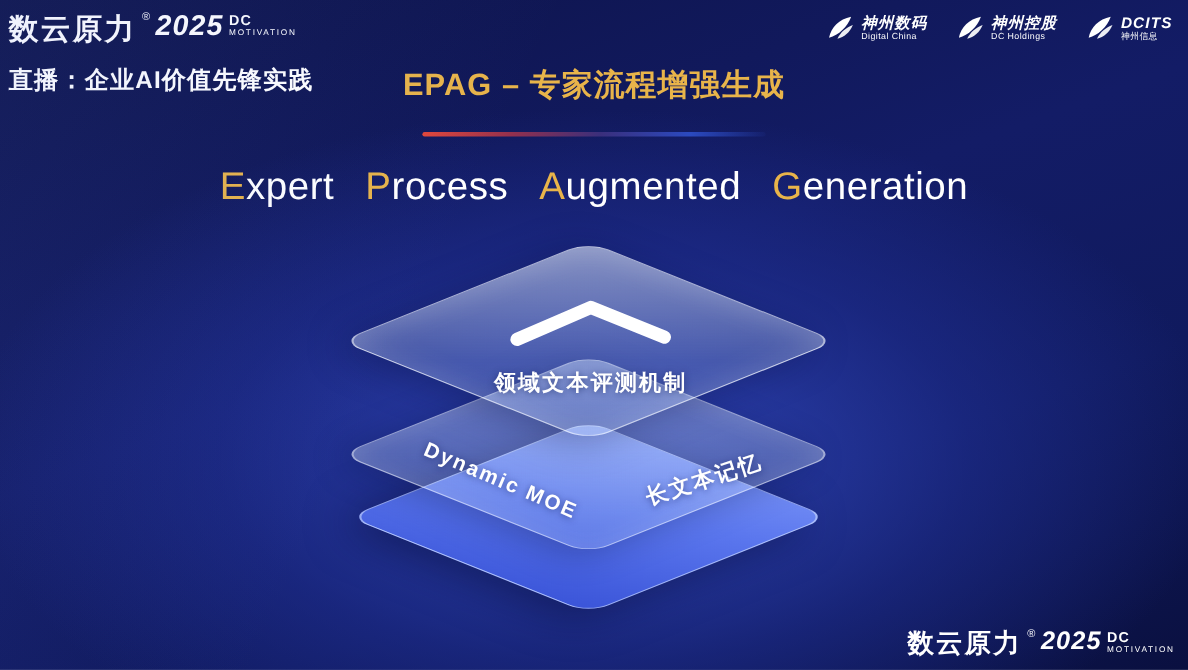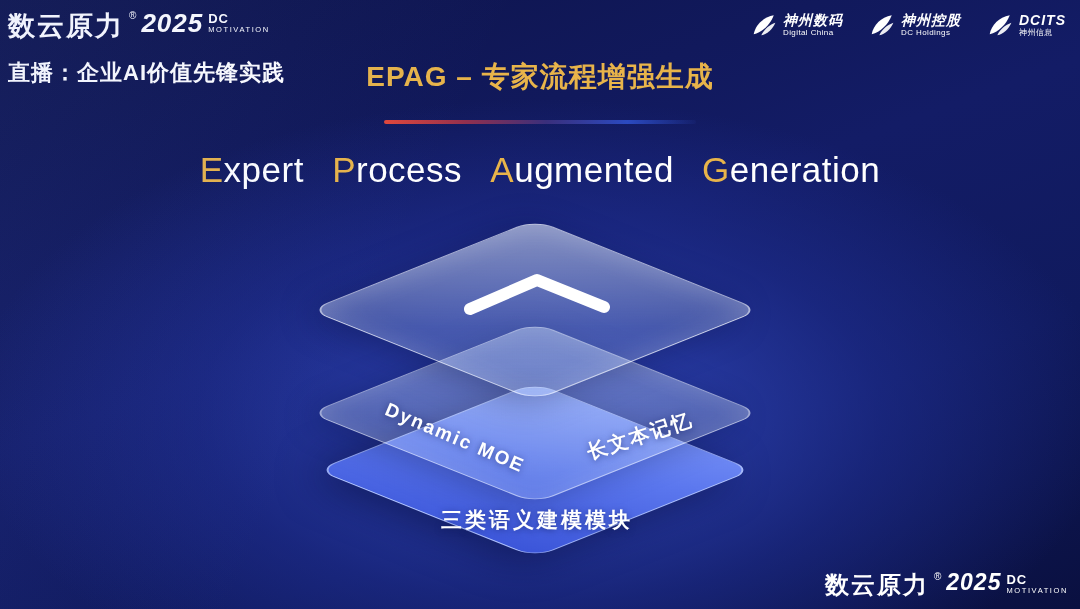--- a/index.html
+++ b/index.html
@@ -146,23 +146,23 @@
   <div class="layer layer-bottom"></div>
   <div class="layer layer-middle"></div>
   <div class="layer layer-top"></div>
 
   <div class="chevron-wrap">
     <svg width="150" height="46" viewBox="0 0 150 46">
       <polyline points="8,38 75,9 142,36" fill="none" stroke="#fff" stroke-width="12" stroke-linecap="round" stroke-linejoin="round"></polyline>
     </svg>
   </div>
 
+  <div class="stack-label label-top">领域文本评测机制</div>
   <div class="stack-label label-mid-left">Dynamic MOE</div>
   <div class="stack-label label-mid-right">长文本记忆</div>
-  <div class="stack-label label-bottom">三类语义建模模块</div>
 
   <div class="brand brand-bottomright">
     <span class="brand-cn">数云原力</span>
       <span class="brand-reg">®</span>
     <span class="brand-year">2025</span>
     <span class="brand-side">
       <span class="brand-dc">DC</span>
       <span class="brand-motivation">MOTIVATION</span>
     </span>
   </div>

